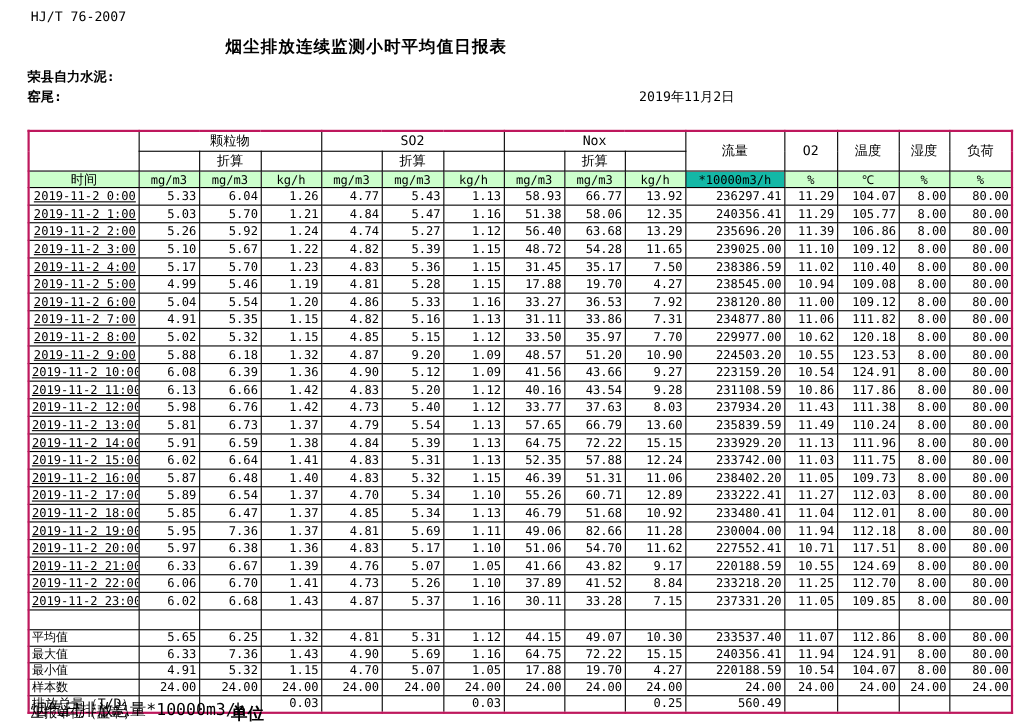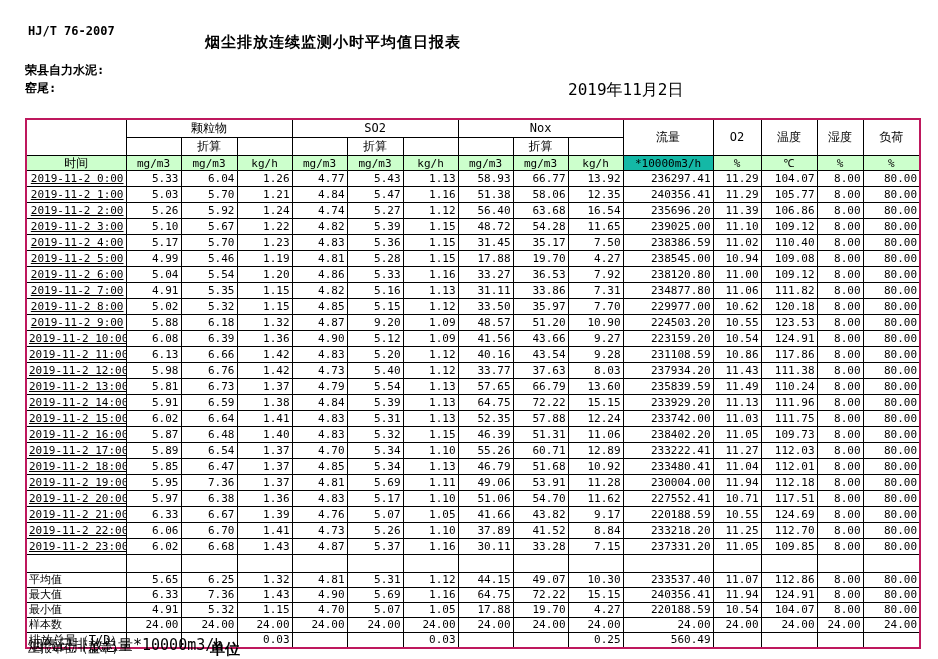--- a/index.html
+++ b/index.html
@@ -2,25 +2,25 @@
 <html><head>
 <meta charset="utf-8">
 <style>
   html,body{margin:0;padding:0;}
   body{
     width:938px;height:659px;background:#ffffff;position:relative;
     font-family:"DejaVu Sans Mono","Liberation Sans",sans-serif;
     color:#000;
   }
   .abs{position:absolute;}
-  .std-no{left:28px;top:24px;font-size:12px;font-weight:bold;}
+  .std-no{left:28px;top:8px;font-size:12px;font-weight:normal;}
   .doc-title{left:205px;top:33px;font-size:15px;font-weight:bold;letter-spacing:1px;text-align:right;}
   .company{left:25px;top:62px;font-size:12px;font-weight:bold;}
   .station{left:25px;top:80px;font-size:12px;font-weight:bold;}
-  .date{left:568px;top:80px;font-size:16px;}
+  .date{left:581px;top:80px;font-size:12px;}
   table.report{
     position:absolute;left:25px;top:118px;width:894px;
     border-collapse:collapse;table-layout:fixed;
     border:2px solid #be185d;
   }
   table.report td{
     border:1px solid #000;
     font-size:11px;line-height:13px;
     padding:0 2px;overflow:hidden;white-space:nowrap;
     height:15px;
@@ -145,21 +145,21 @@
       <tr class="datarow">
         <td class="time">2019-11-2 2:00</td>
         <td class="num">5.26</td>
         <td class="num">5.92</td>
         <td class="num">1.24</td>
         <td class="num">4.74</td>
         <td class="num">5.27</td>
         <td class="num">1.12</td>
         <td class="num">56.40</td>
         <td class="num">63.68</td>
-        <td class="num">16.54</td>
+        <td class="num">13.29</td>
         <td class="num">235696.20</td>
         <td class="num">11.39</td>
         <td class="num">106.86</td>
         <td class="num">8.00</td>
         <td class="num">80.00</td>
       </tr>
       <tr class="datarow">
         <td class="time">2019-11-2 3:00</td>
         <td class="num">5.10</td>
         <td class="num">5.67</td>
@@ -433,21 +433,21 @@
       </tr>
       <tr class="datarow">
         <td class="time">2019-11-2 19:00</td>
         <td class="num">5.95</td>
         <td class="num">7.36</td>
         <td class="num">1.37</td>
         <td class="num">4.81</td>
         <td class="num">5.69</td>
         <td class="num">1.11</td>
         <td class="num">49.06</td>
-        <td class="num">53.91</td>
+        <td class="num">82.66</td>
         <td class="num">11.28</td>
         <td class="num">230004.00</td>
         <td class="num">11.94</td>
         <td class="num">112.18</td>
         <td class="num">8.00</td>
         <td class="num">80.00</td>
       </tr>
       <tr class="datarow">
         <td class="time">2019-11-2 20:00</td>
         <td class="num">5.97</td>

